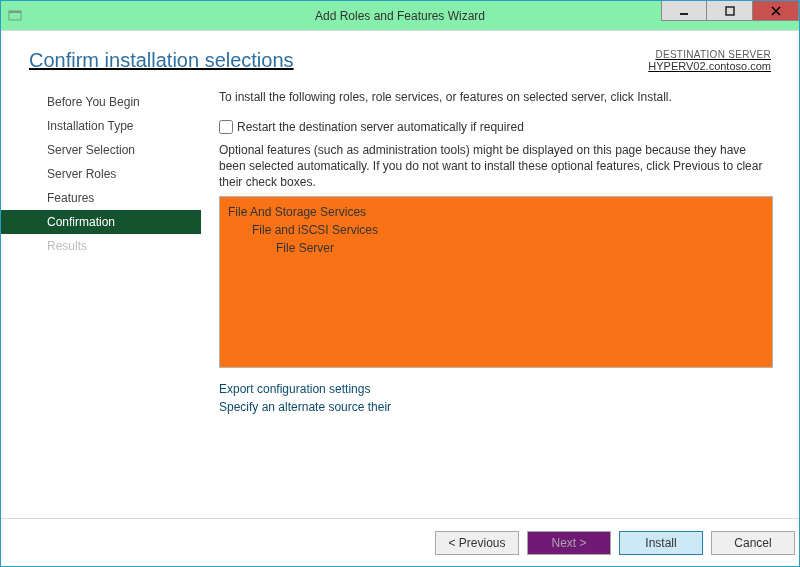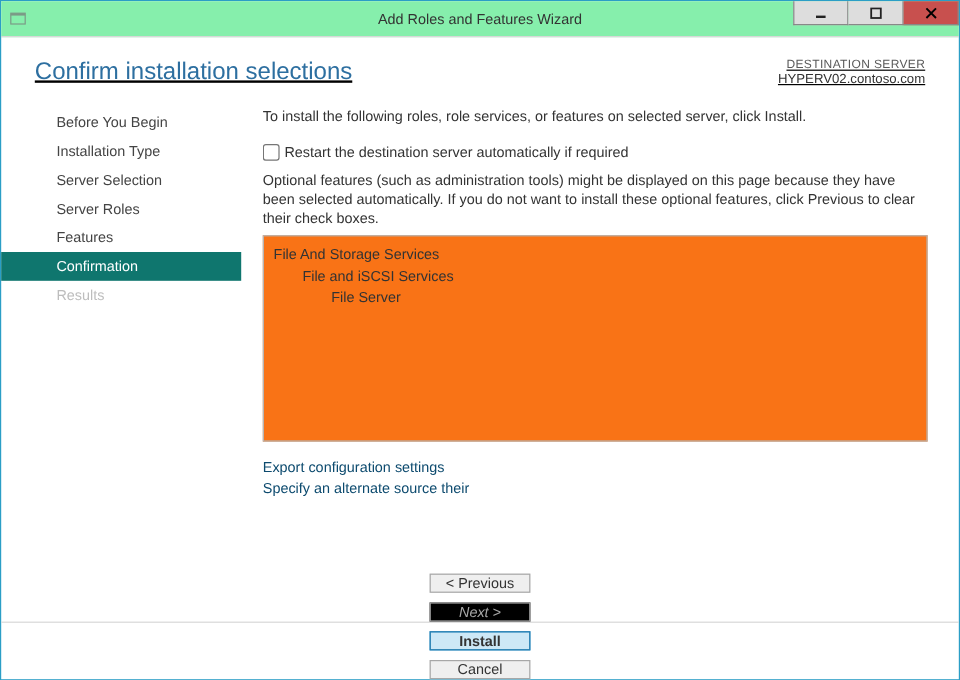--- a/index.html
+++ b/index.html
@@ -39,21 +39,21 @@
     .dest-label { letter-spacing: .3px; }
     .dest-host { font-size: 11px; color: #333; }
 
     
     .body { flex: 1; display: flex; padding: 0 18px 0 0; }
 
     .sidebar { width: 200px; padding: 10px 0 0 0; }
     .step {
       padding: 5px 10px 5px 46px; font-size: 12px; color: #444; cursor: default;
     }
-    .step.active { background: #0f766e; color: #fff; }
+    .step.active { background: #14532d; color: #fff; }
     .step.disabled { color: #bdbdbd; }
 
     .main { flex: 1; padding: 10px 8px 0 18px; font-size: 12px; color: #333; display: flex; flex-direction: column; }
     .intro { margin-bottom: 10px; }
     .cbrow { display: flex; align-items: center; gap: 4px; margin: 6px 0 8px 0; }
     .cbrow input { width: 14px; height: 14px; }
     .optional { margin-bottom: 5px; line-height: 1.35; }
 
     .listbox {
       border: 1px solid #b5b5b5; height: 172px; padding: 6px 8px; overflow: auto; background: #f97316;
@@ -61,28 +61,28 @@
     .lb-l0 { padding: 2px 0 2px 0; }
     .lb-l1 { padding: 2px 0 2px 24px; }
     .lb-l2 { padding: 2px 0 2px 48px; }
 
     .links { margin-top: 12px; }
     .linklike { color: #0c4a6e; font-size: 12px; display: block; padding: 2px 0; cursor: default; }
 
     
     .footer {
       border-top: 1px solid #d8d8d8; height: 48px; display: flex; align-items: center; justify-content: flex-end;
-      padding: 0 18px; gap: 8px; flex-direction: column;
+      padding: 0 4px; gap: 8px;
     }
     .btn {
       min-width: 84px; height: 24px; border: 1px solid #a7a7a7; background: #efefef;
       font-size: 12px; color: #333; cursor: default; padding: 0 8px;
     }
-    .btn.disabled { color: #a7a7a7; background: #000000; font-style: italic; }
-    .btn.default { background: #cde8f6; border: 1px solid #3c9fd6; outline: 1px solid #2b7fae; outline-offset: -1px; font-weight: bold; }
+    .btn.disabled { color: #a7a7a7; background: #701a75; }
+    .btn.default { background: #cde8f6; border: 1px solid #3c9fd6; outline: 1px solid #2b7fae; outline-offset: -1px; }
   </style>
 </head>
 <body>
 
 <div class="window">
 
   <div class="titlebar">
     <div class="titlebar-inner">
       <span class="titlebar-icon">
         <svg width="16" height="16" viewBox="0 0 16 16">

